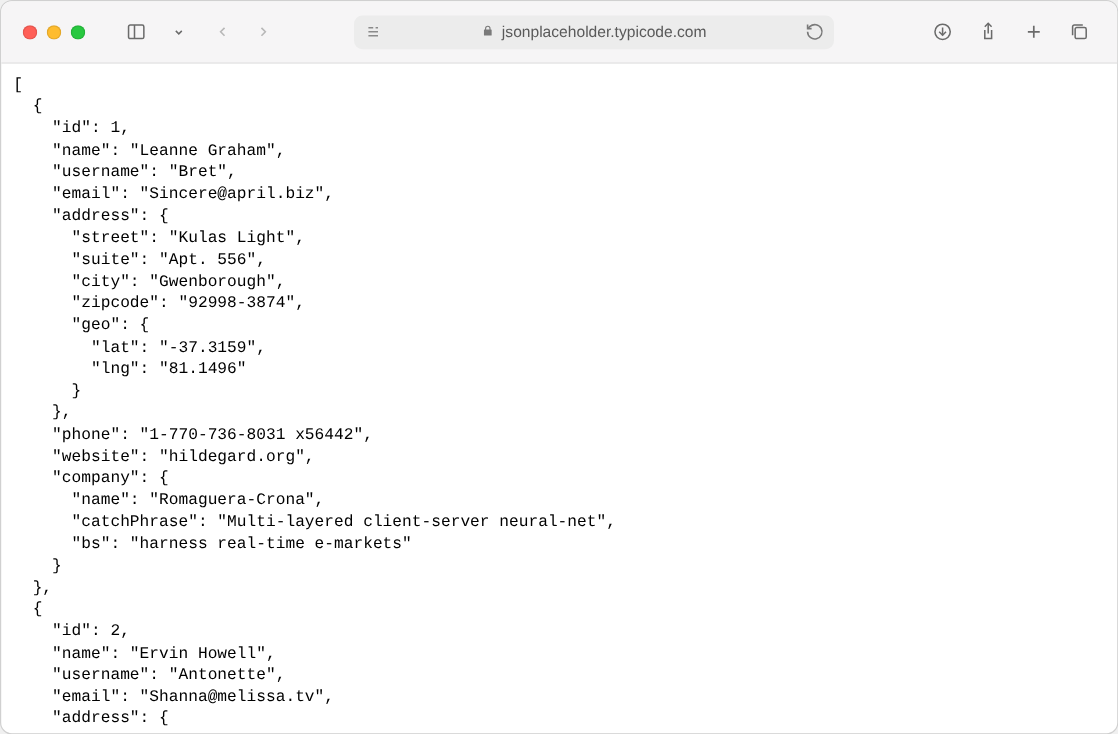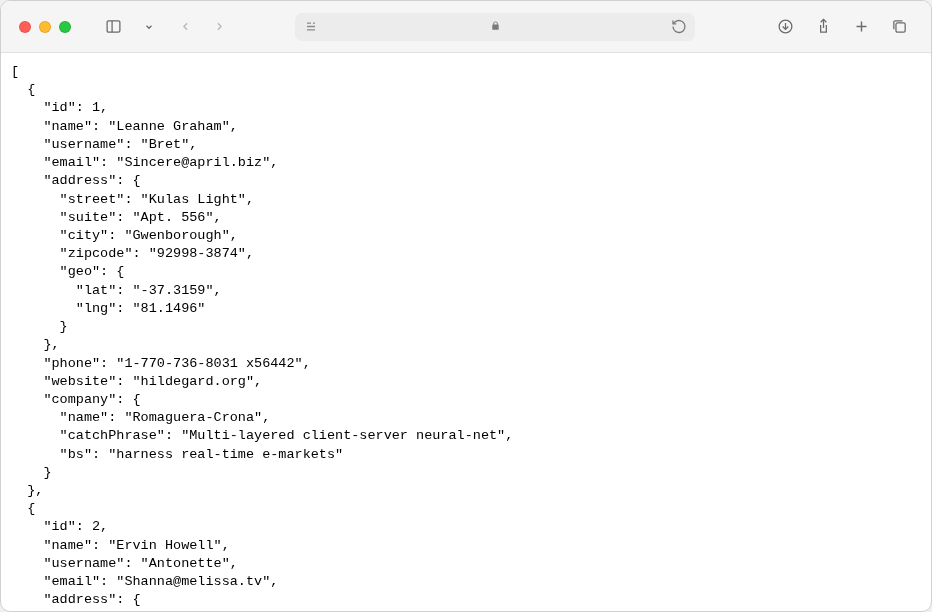--- a/index.html
+++ b/index.html
@@ -141,20 +141,21 @@
             <line x1="6" y1="12" x2="18" y2="12"></line>
             <line x1="6" y1="17" x2="18" y2="17"></line>
             <line x1="15" y1="7" x2="18" y2="7"></line>
           </svg>
       </span>
       <span class="lock">
         <svg viewBox="0 0 24 24" fill="currentColor">
             <path d="M7 10V8a5 5 0 0 1 10 0v2h1a1 1 0 0 1 1 1v9a1 1 0 0 1-1 1H6a1 1 0 0 1-1-1v-9a1 1 0 0 1 1-1h1zm2 0h6V8a3 3 0 0 0-6 0v2z"></path>
           </svg>
       </span>
+      <span>jsonplaceholder.typicode.com</span>
       <span class="reload tb-icon" style="width:16px;height:16px">
         <svg viewBox="0 0 24 24" fill="none" stroke="currentColor" stroke-width="2">
             <path d="M3 12a9 9 0 1 0 3-6.7L3 8"></path>
             <polyline points="3 3 3 8 8 8"></polyline>
           </svg>
       </span>
     </div>
 
     <div class="right-group">
       <div class="tb-icon">

